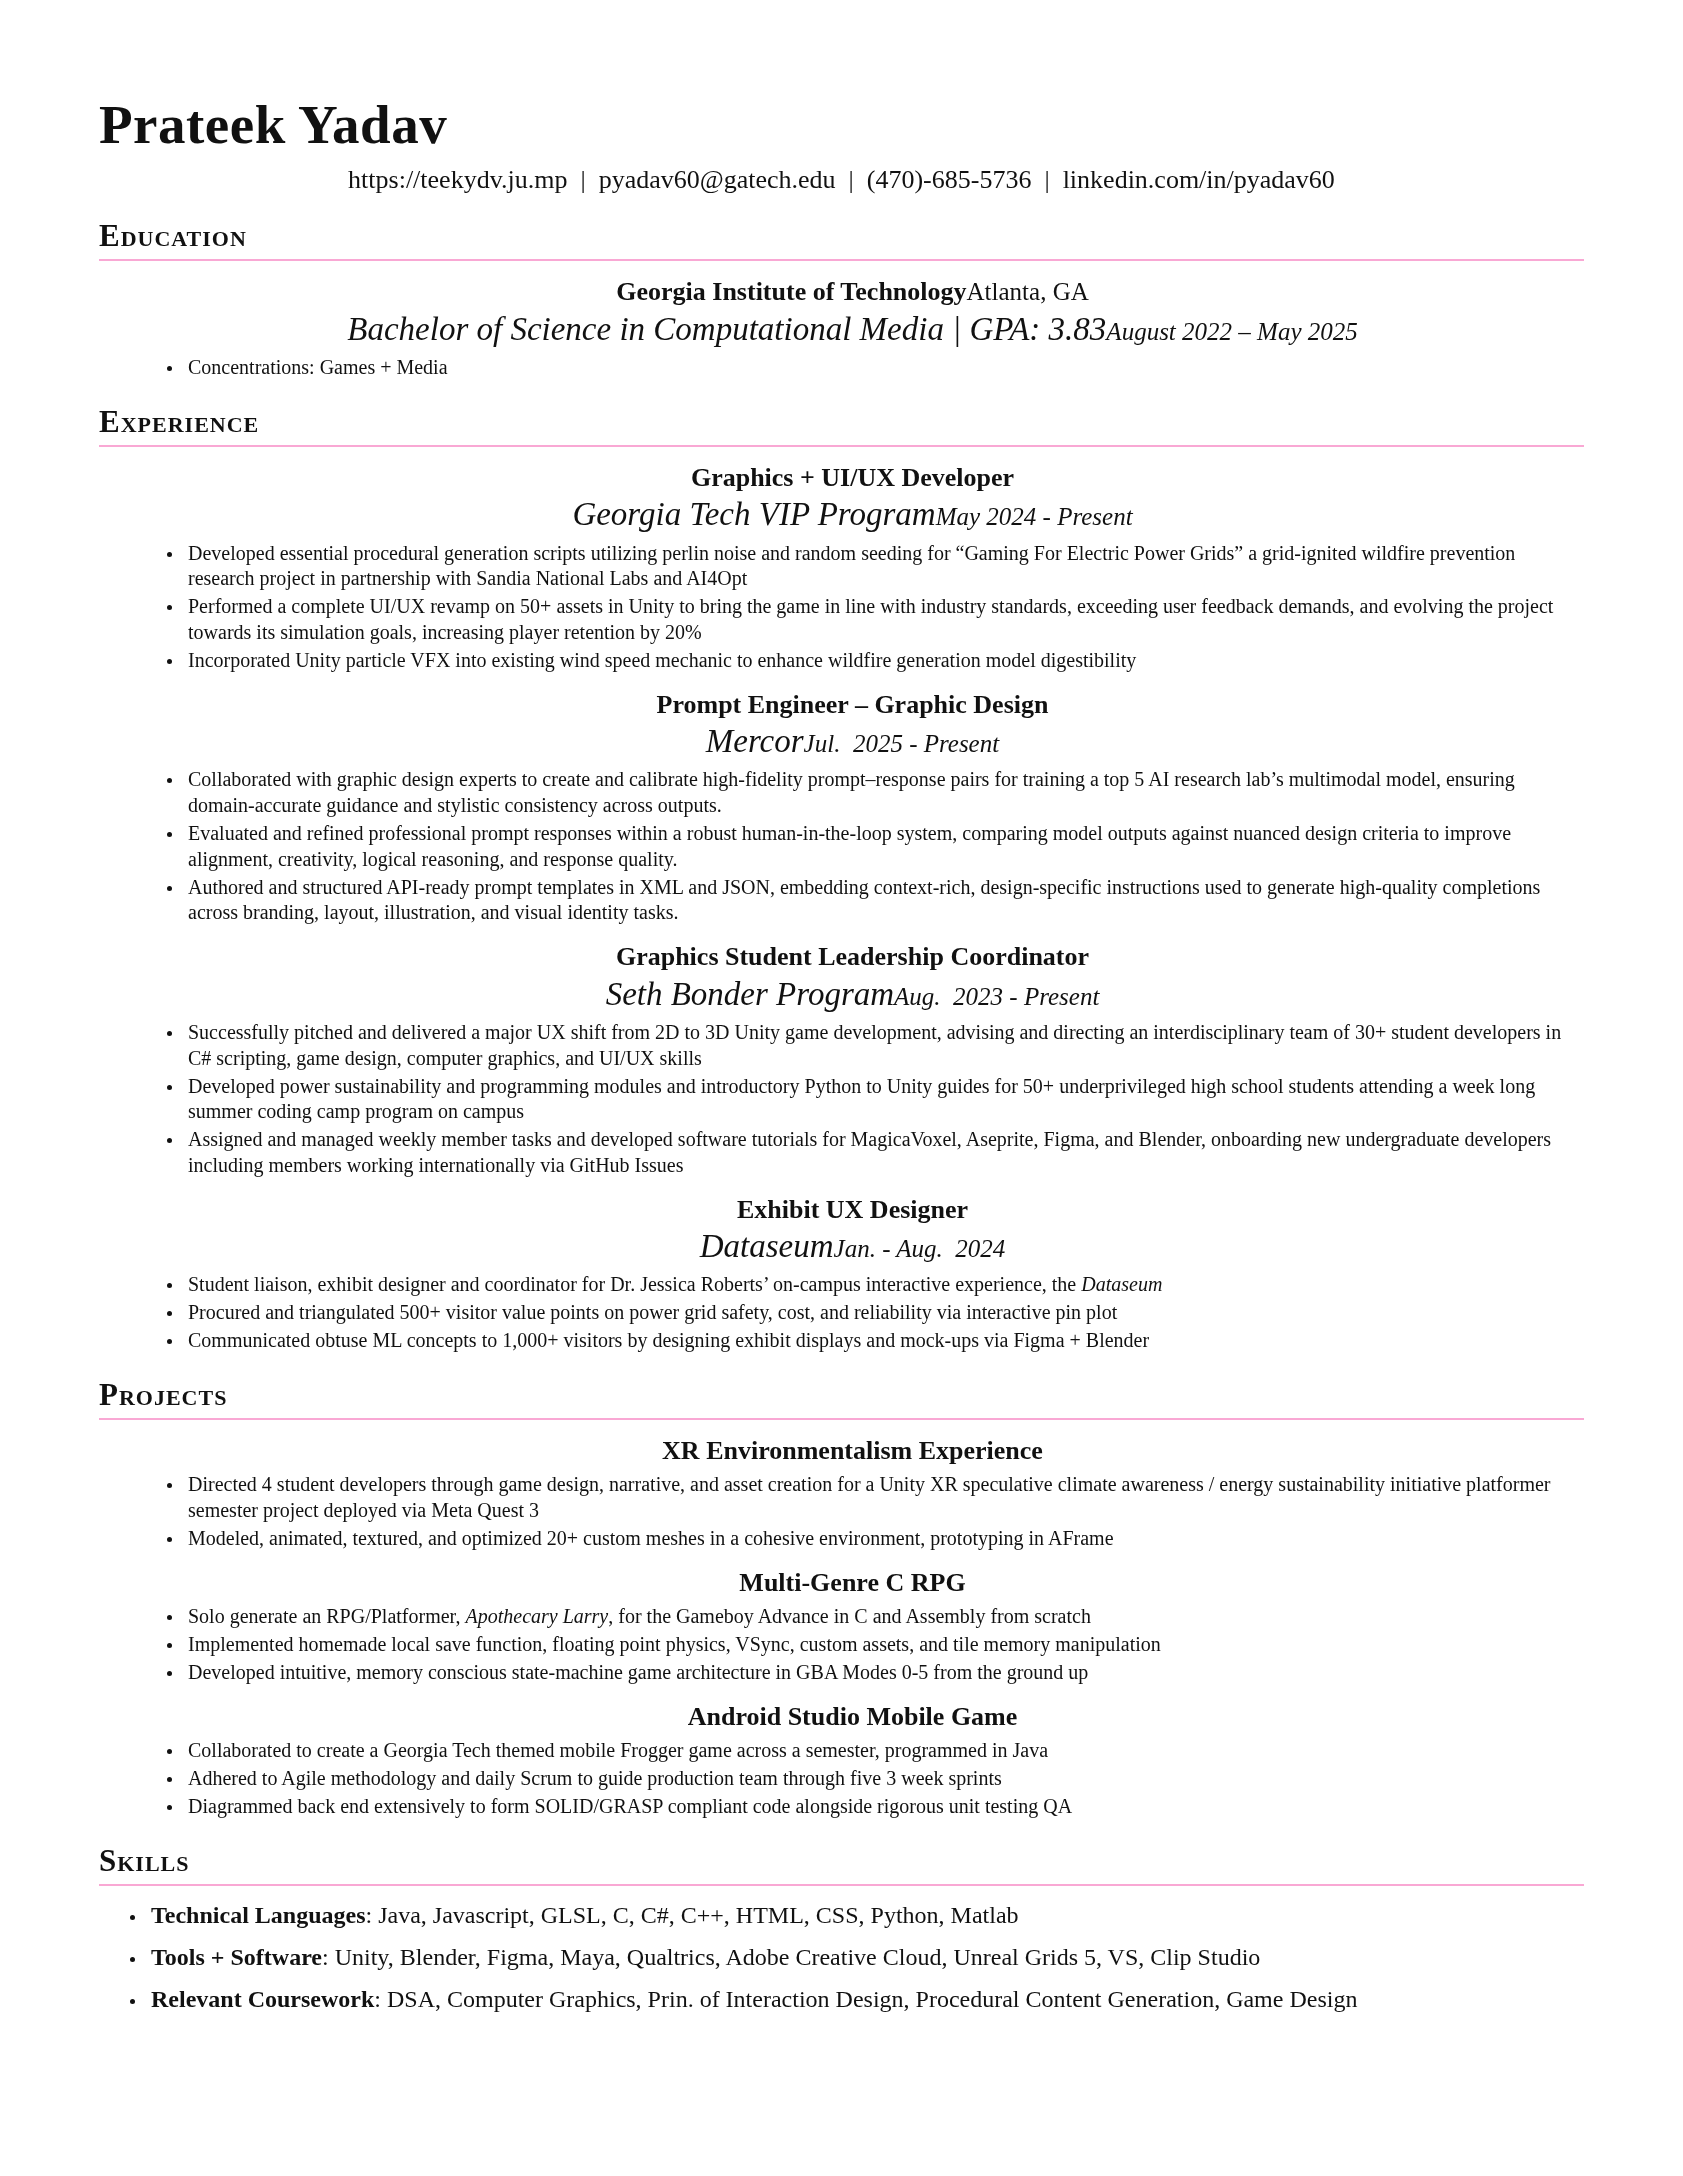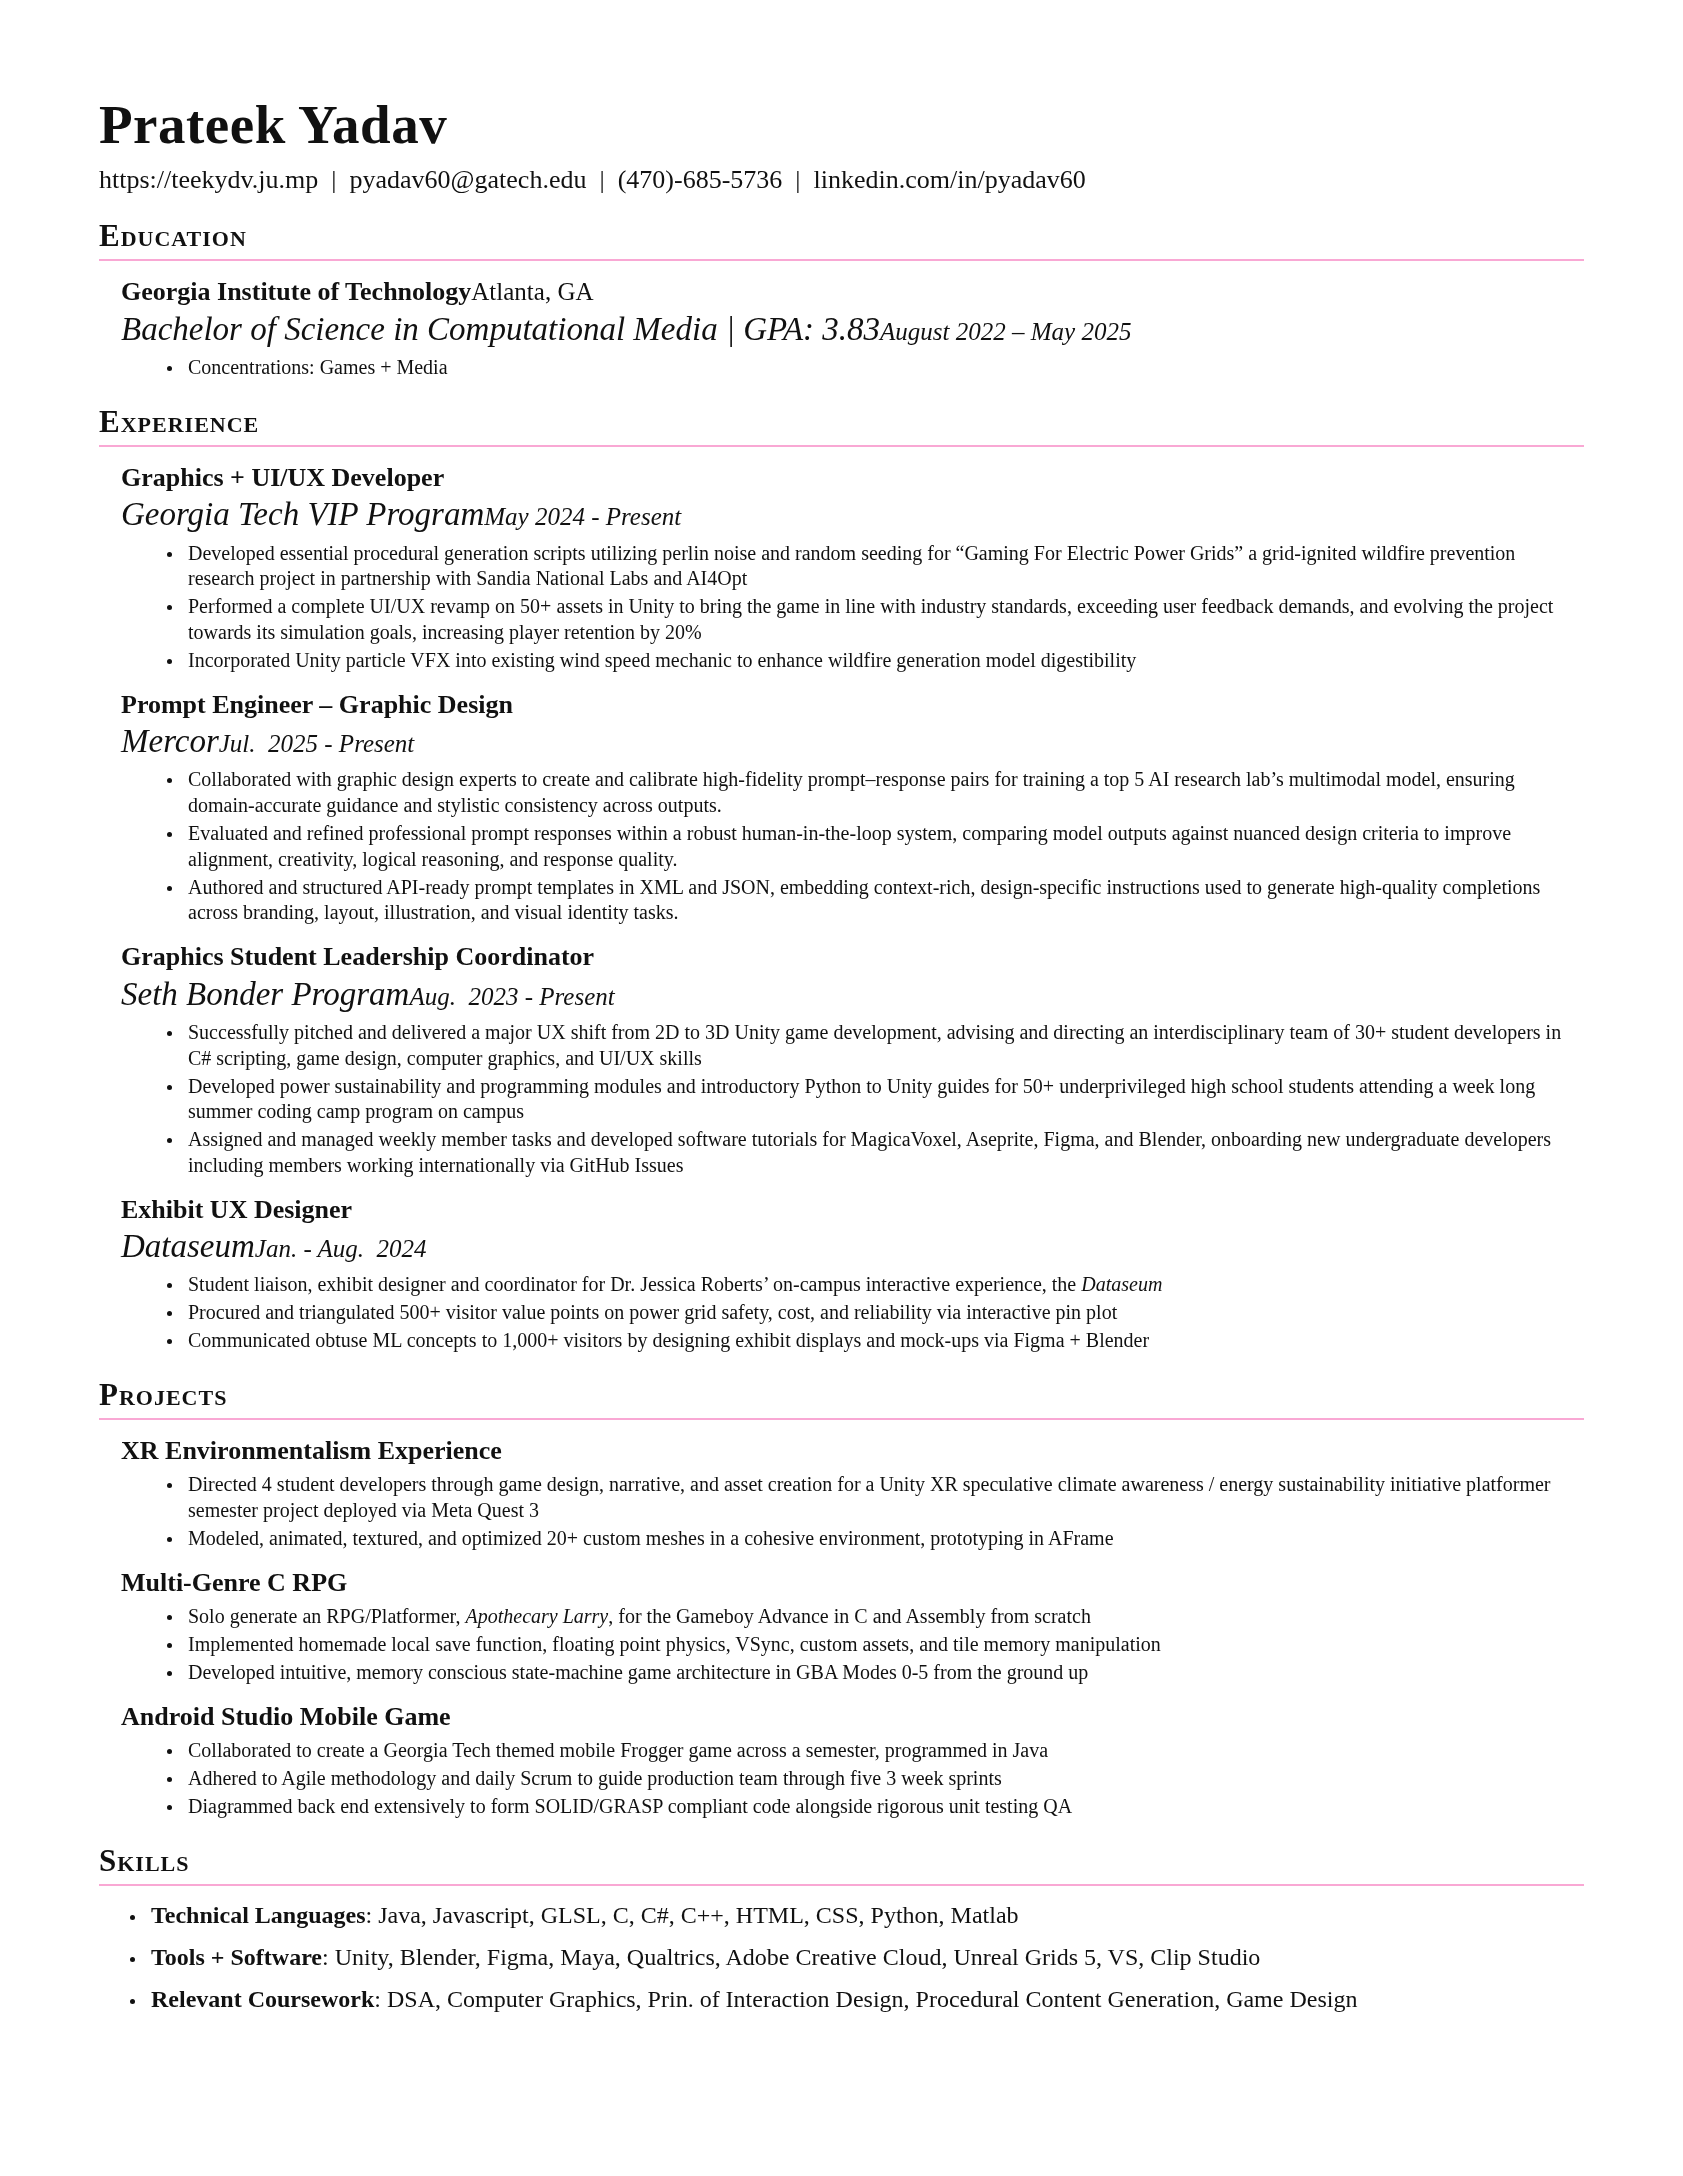--- a/index.html
+++ b/index.html
@@ -18,38 +18,39 @@
     font-size: 55px;
     font-weight: 700;
     margin: 0 0 12px 0;
     letter-spacing: 0.5px;
     line-height: 1;
   }
   .contact {
     font-size: 26px;
     line-height: 1.2;
     margin: 0 0 4px 0;
+    text-align: center;
   }
   .contact .sep { margin: 0 13px; color: #111; }
 
   
   .sec-heading {
     font-variant: small-caps;
     font-size: 31px;
     font-weight: 700;
     letter-spacing: 1px;
     margin: 24px 0 0 0;
     padding-bottom: 6px;
     border-bottom: 2px solid #f9a8d4;
     line-height: 1.1;
   }
 
   
   .entry { margin: 15px 0 0 22px; }
-  .row { display: flex; justify-content: flex-start; align-items: baseline; }
+  .row { display: flex; justify-content: center; align-items: baseline; }
   .entry-title { font-weight: 700; font-size: 26px; line-height: 1.25; }
   .entry-right { font-size: 25px; line-height: 1.25; }
   .entry-sub { font-style: italic; font-size: 33px; line-height: 1.25; }
   .it { font-style: italic; }
   .bold { font-weight: 700; }
 
   ul.bullets {
     margin: 5px 0 0 0;
     padding-left: 63px;
     list-style: disc outside;

